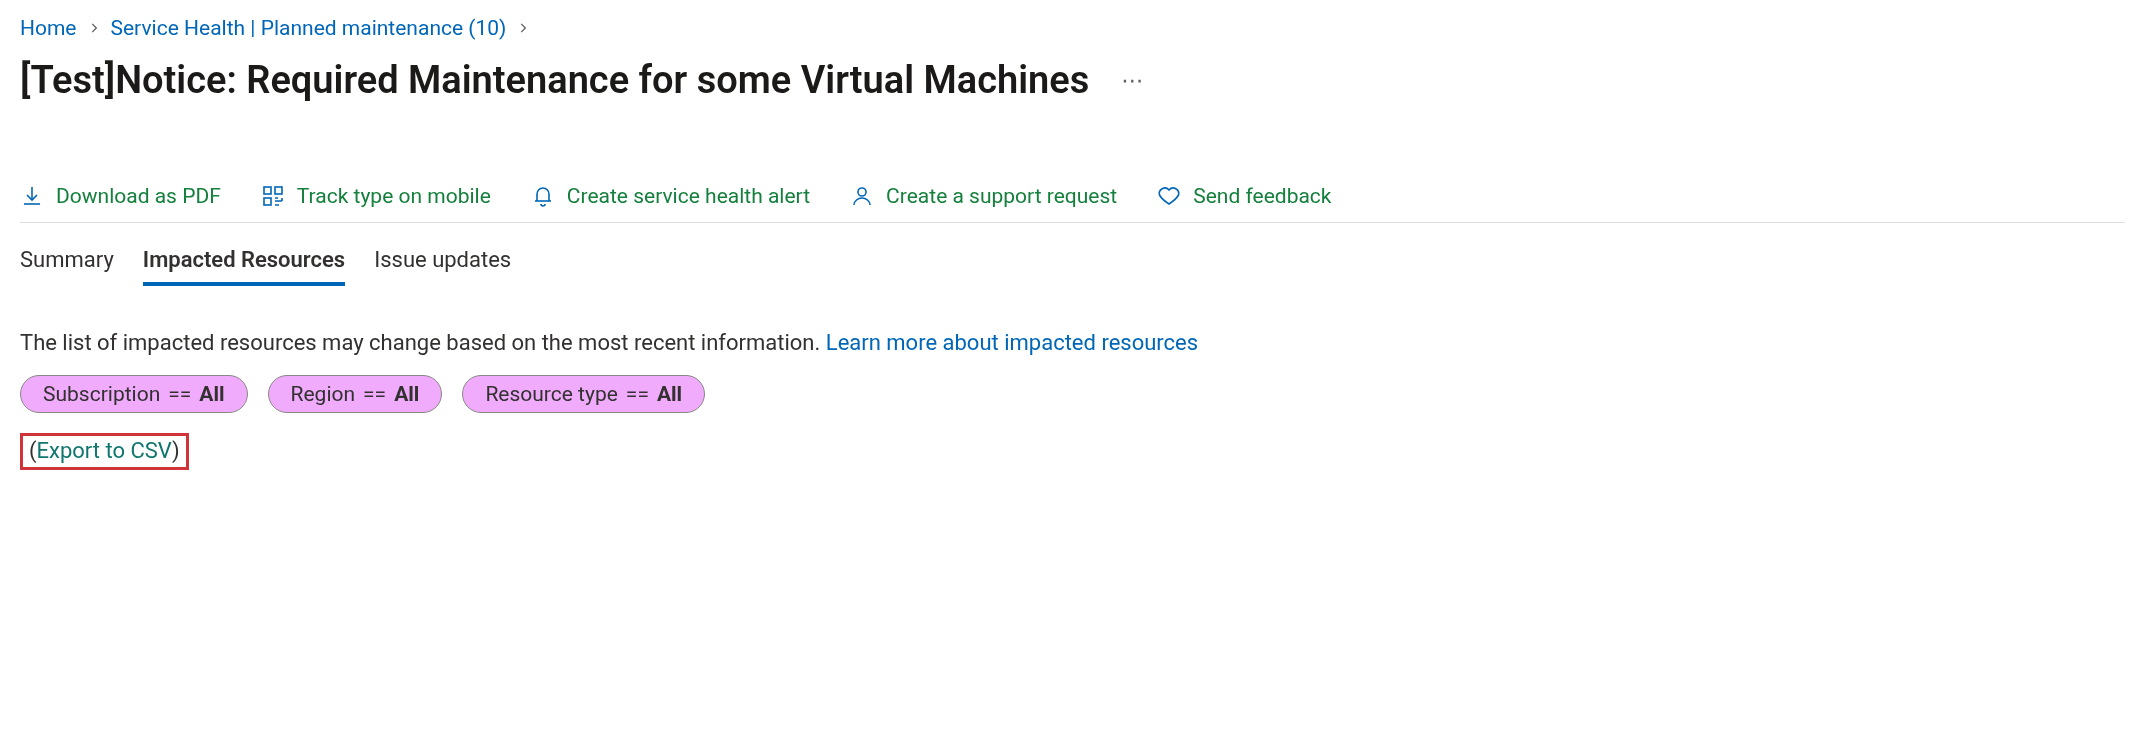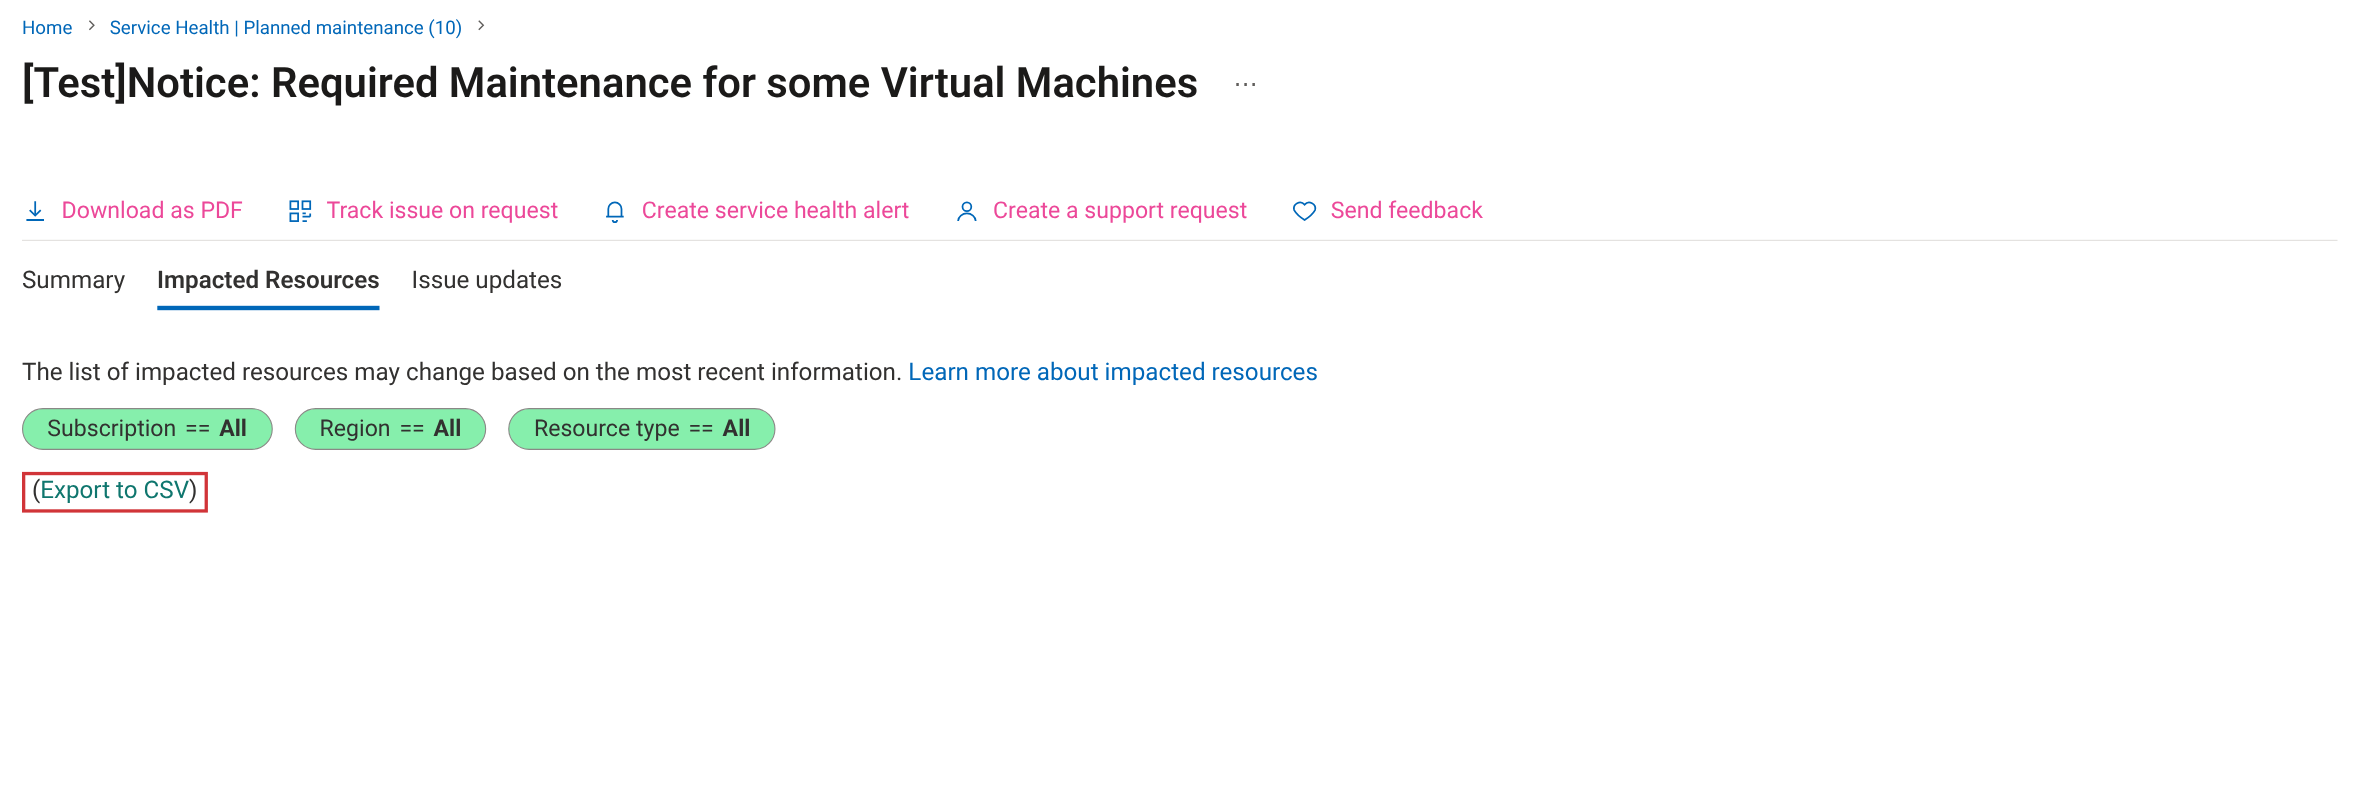--- a/index.html
+++ b/index.html
@@ -10,24 +10,24 @@
     body {
       font-family: "Segoe UI", -apple-system, BlinkMacSystemFont, Roboto, "Helvetica Neue", sans-serif;
       background: #ffffff;
       color: #323130;
       padding: 16px 20px;
       font-size: 19px;
     }
     
     .breadcrumb {
       display: flex;
-      align-items: flex-start;
+      align-items: center;
       gap: 10px;
       margin-bottom: 18px;
-      font-size: 17px;
+      font-size: 21px;
     }
     .breadcrumb a {
       color: #0067b8;
       text-decoration: none;
       cursor: pointer;
     }
     .breadcrumb .chevron {
       color: #605e5c;
       display: inline-flex;
       align-items: center;
@@ -59,21 +59,21 @@
       gap: 40px;
       padding-bottom: 14px;
       border-bottom: 1px solid #e1dfdd;
       margin-bottom: 18px;
       font-size: 21px;
     }
     .toolbar-item {
       display: inline-flex;
       align-items: center;
       gap: 12px;
-      color: #ec4899;
+      color: #15803d;
       cursor: pointer;
     }
     .toolbar-item .icon {
       color: #0067b8;
       display: inline-flex;
       align-items: center;
       justify-content: center;
       width: 24px;
       height: 24px;
     }
@@ -121,21 +121,21 @@
     .pill {
       display: inline-flex;
       align-items: center;
       gap: 6px;
       border: 1.5px solid #8a8886;
       border-radius: 999px;
       padding: 6px 22px;
       font-size: 21px;
       color: #323130;
       cursor: pointer;
-      background: #86efac;
+      background: #f0abfc;
     }
     .pill .op {
       margin: 0 2px;
     }
     .pill .val {
       font-weight: 700;
     }
     
     .summary-line {
       font-size: 22px;
@@ -197,21 +197,21 @@
 
   <div class="toolbar-item">
     <span class="icon">
       <svg viewBox="0 0 24 24">
         <rect x="3" y="3" width="7" height="7"></rect>
         <rect x="14" y="3" width="7" height="7"></rect>
         <rect x="3" y="14" width="7" height="7"></rect>
         <path d="M14 14h3M14 17h7M14 21h4M21 14v3"></path>
       </svg>
     </span>
-    <span>Track issue on request</span>
+    <span>Track type on mobile</span>
   </div>
 
   <div class="toolbar-item">
     <span class="icon">
       <svg viewBox="0 0 24 24">
           <path d="M6 17V10a6 6 0 0 1 12 0v7"></path>
           <path d="M4 17h16"></path>
           <path d="M10 20a2 2 0 0 0 4 0"></path>
         </svg>
     </span>

